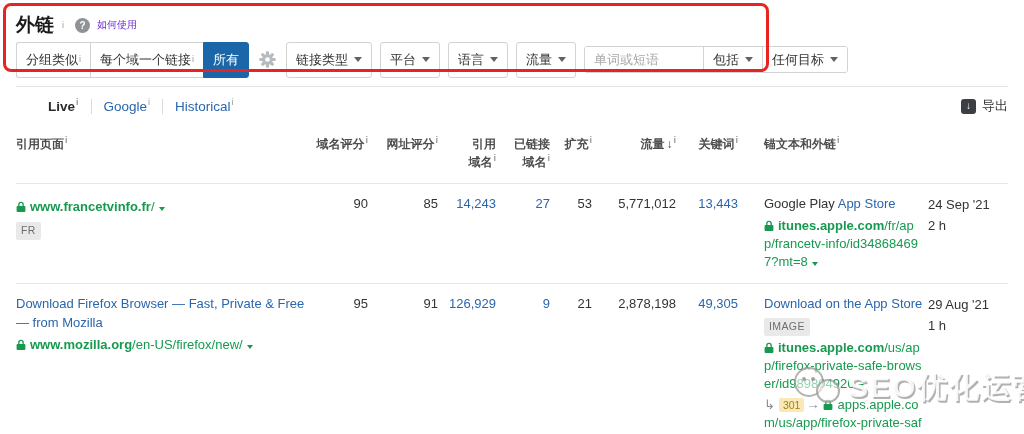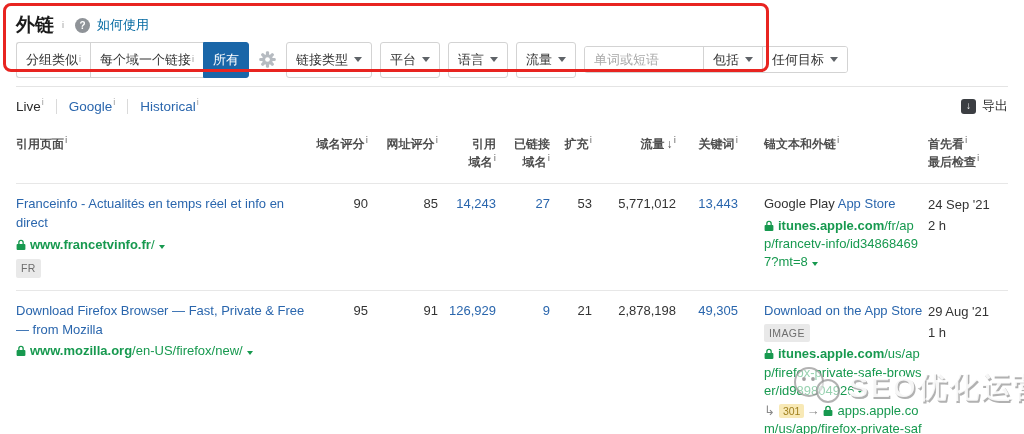--- a/index.html
+++ b/index.html
@@ -11,21 +11,21 @@
   
   .annotation { position:absolute; left:3px; top:3px; width:766px; height:69px;
     border:3px solid #e82420; border-radius:8px; pointer-events:none; z-index:6; }
   
   .hdr { padding:11px 16px 0; }
   .title-row { display:flex; align-items:center; gap:7px; height:28px; }
   .page-title { font-size:19px; font-weight:700; color:#1c1c1c; display:inline-block; }
   .im { font-size:9px; color:#9a9a9a; vertical-align:super; margin-left:1px; line-height:1; }
   .help-circle { width:15px; height:15px; border-radius:50%; background:#8f9398; color:#fff;
     font-size:10px; font-weight:700; display:inline-flex; align-items:center; justify-content:center; margin-left:4px; cursor:pointer;}
-  .help-text { font-size:13px; color:#0369a1; cursor:pointer; }
+  .help-text { font-size:10px; color:#6d28d9; cursor:pointer; }
   .filter-row { display:flex; align-items:center; gap:8px; margin-top:7px; height:27px; }
   .btn { height:36px; background:#fff; border:1px solid #d3d3d3; border-radius:3px;
     font-size:13px; color:#333; padding:0 9px; display:inline-flex; align-items:center; cursor:pointer;
     font-family:inherit; }
   .btn-group { display:inline-flex; }
   .btn-group .btn { border-radius:0; border-right-width:0; }
   .btn-group .btn:first-child { border-radius:3px 0 0 3px; }
   .btn-group .btn:last-child { border-radius:0 3px 3px 0; border-right-width:1px; }
   .btn.active { background:#1a66a8; border-color:#1a66a8; color:#fff; }
   .caret { display:inline-block; width:0; height:0; border-left:4px solid transparent;
@@ -34,21 +34,21 @@
   .gear { display:inline-flex; align-items:center; cursor:pointer; margin:0 2px; }
   .input-group { display:inline-flex; height:27px; border:1px solid #d3d3d3; border-radius:3px; overflow:hidden; }
   .word-input { border:none; outline:none; width:118px; padding:0 9px; font-size:13px; font-family:inherit; color:#333; }
   .word-input::placeholder { color:#a8a8a8; }
   .ig-btn { border:none; border-left:1px solid #d3d3d3; background:#fff; height:100%; font-size:13px;
     color:#333; padding:0 9px; display:inline-flex; align-items:center; cursor:pointer; font-family:inherit; }
   .divider { height:1px; background:#e4e4e4; margin-top:13px; }
   
   .tabs-row { display:flex; align-items:center; padding:10px 16px; gap:12px; }
   .tab { font-size:13.5px; cursor:pointer; }
-  .tab.live { color:#2b2b2b; font-weight:400; }
+  .tab.live { color:#2b2b2b; font-weight:700;margin-left:32px; }
   .tab.blue { color:#2a66ad; }
   .vsep { width:1px; height:15px; background:#dadada; }
   .bl-count { font-size:13.5px; color:#333; margin-left:14px; }
   .export { margin-left:auto; display:inline-flex; align-items:center; gap:6px; cursor:pointer; }
   .exp-ic { width:15px; height:15px; background:#3b3e42; border-radius:3px; color:#fff;
     display:inline-flex; align-items:center; justify-content:center; font-size:10px; line-height:1; }
   .exp-label { font-size:13px; color:#333; }
   
   .tbl { padding:0 16px; }
   .trow { display:grid; grid-template-columns:290px 58px 66px 54px 50px 38px 80px 58px 1fr 80px;
@@ -180,29 +180,24 @@
           <span style="display:block"><span>域名</span><sup class="im">i</sup></span>
         </div>
       <div class="th num">
           <span style="display:block">已链接</span>
           <span style="display:block"><span>域名</span><sup class="im">i</sup></span>
         </div>
       <div class="th num"><span>扩充</span><sup class="im">i</sup></div>
       <div class="th num"><span>流量</span><span class="sort">↓</span><sup class="im">i</sup></div>
       <div class="th num"><span>关键词</span><sup class="im">i</sup></div>
       <div class="th anchor-col"><span>锚文本和外链</span><sup class="im">i</sup></div>
-      <div class="th">
-          <span style="display:block"><span>首先看</span><sup class="im">i</sup></span>
-          <span style="display:block"><span>最后检查</span><sup class="im">i</sup></span>
-        </div>
     </div>
 
     <div class="trow">
       <div class="cell">
-        <a class="title-link">Franceinfo - Actualités en temps réel et info en direct</a>
         <div class="urlline">
           <span class="lock"><svg width="10" height="11" viewBox="0 0 10 11" fill="currentColor">
                 <path d="M5 .7A2.8 2.8 0 0 0 2.2 3.5V5h-.7a.9.9 0 0 0-.9.9v4.2c0 .5.4.9.9.9h7c.5 0 .9-.4.9-.9V5.9a.9.9 0 0 0-.9-.9h-.7V3.5A2.8 2.8 0 0 0 5 .7zm0 1.3c.8 0 1.5.7 1.5 1.5V5h-3V3.5C3.5 2.7 4.2 2 5 2z"></path>
               </svg></span><span class="dom">www.francetvinfo.fr</span><span>/</span><span class="caret g"></span>
         </div>
         <div class="badgerow"><span class="badge">FR</span></div>
       </div>
       <div class="cell num plainnum">90</div>
       <div class="cell num plainnum">85</div>
       <div class="cell num linknum">14,243</div>

